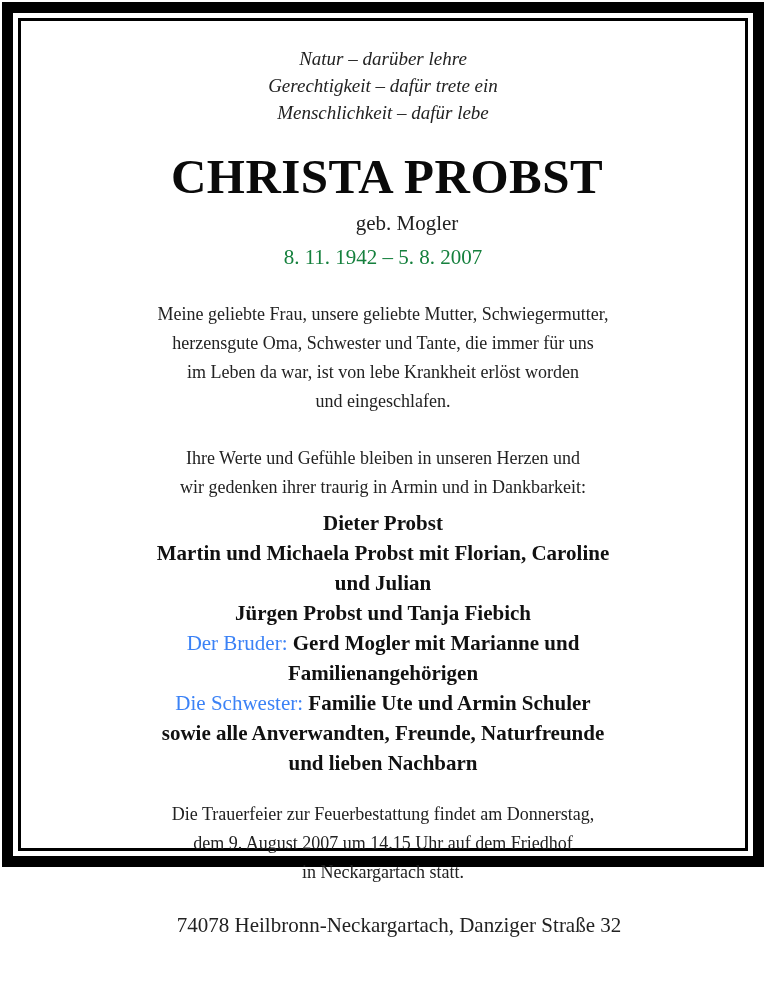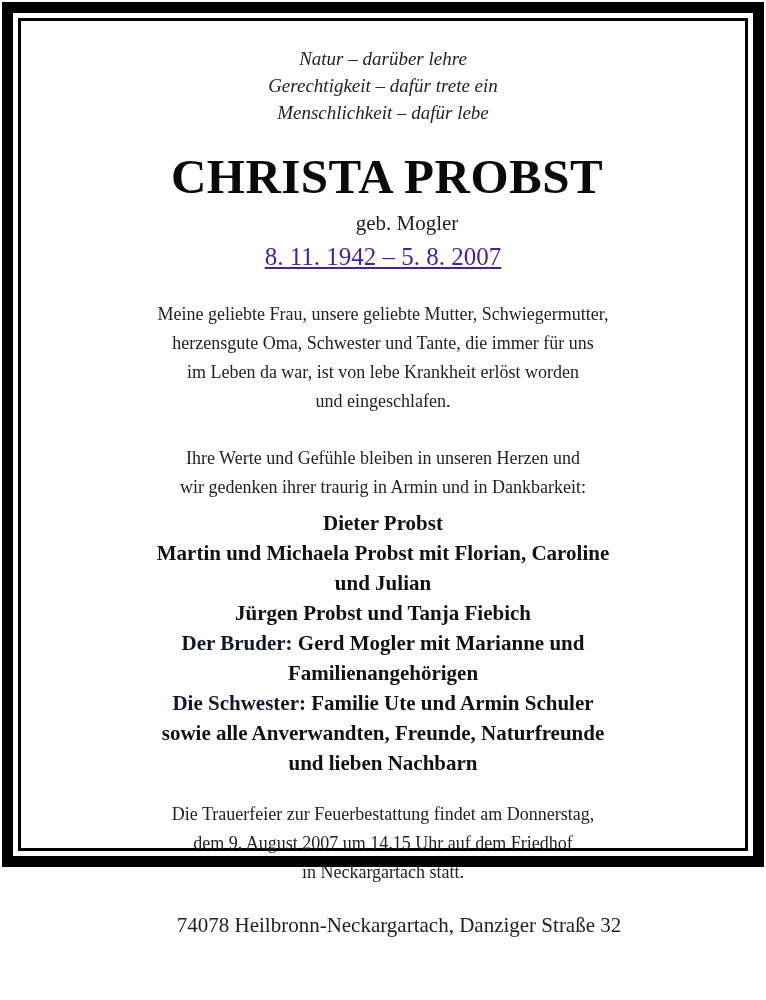--- a/index.html
+++ b/index.html
@@ -26,34 +26,34 @@
       font-weight: bold; font-size: 49px; line-height: 56px; color: #0a0a0a;
       letter-spacing: 0.5px;
       margin-left: 8px;
     }
     .birthname {
       position: absolute; left: 0; right: 0; top: 188px;
       font-size: 21px; line-height: 28px; color: #222; margin-left: 48px;
     }
     .dates {
       position: absolute; left: 0; right: 0; top: 222px;
-      font-size: 25px; line-height: 28px; color: #4c1d95; text-decoration: underline;
+      font-size: 21px; line-height: 28px; color: #15803d;
     }
     .para {
       position: absolute; left: 0; right: 0;
       font-size: 18px; line-height: 29px; color: #222;
     }
     .p1 { top: 279px; }
     .p2 { top: 423px; }
     .family {
       position: absolute; left: 0; right: 0; top: 487px;
       font-size: 21px; line-height: 30px; color: #111;
     }
     .family .b { font-weight: bold; }
-    .family .n { font-weight: bold; color: #0f172a; }
+    .family .n { font-weight: normal; color: #3b82f6; }
     .p3 { top: 779px; }
     .address {
       position: absolute; left: 0; right: 0; top: 890px;
       font-size: 21px; line-height: 28px; color: #222; padding-left: 32px;
     }
     .line { display: block; }
   </style>
 </head>
 <body>
 

